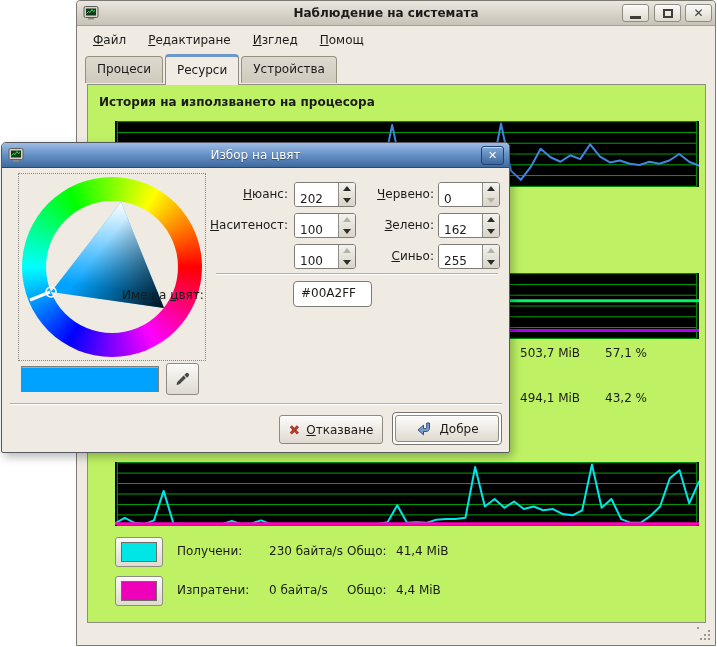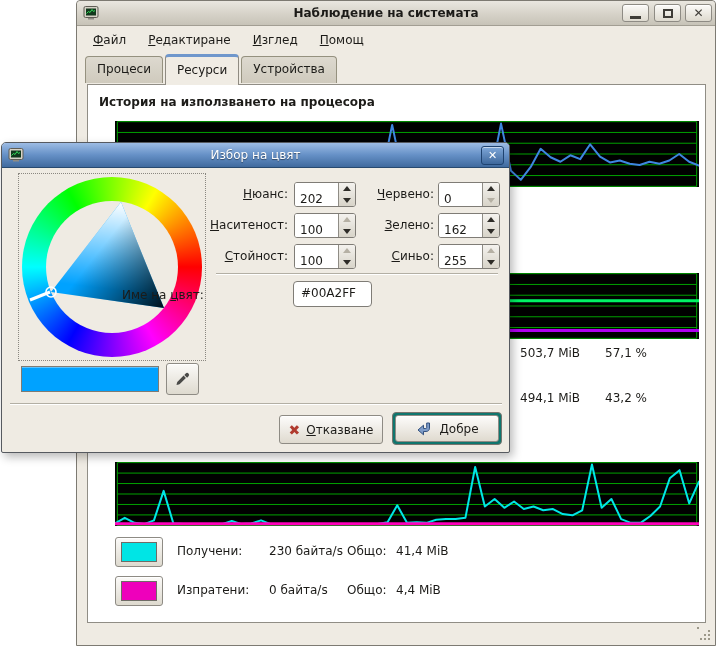--- a/index.html
+++ b/index.html
@@ -17,21 +17,21 @@
   .winbtn .box{width:10px;height:9px;border:2px solid #3e3c37}
   .winbtn .x{font-weight:bold;font-size:12px;color:#3e3c37;line-height:1}
 
   .menubar{position:absolute;left:0;top:26px;right:0;height:25px;padding-left:8px;display:flex;align-items:center}
   .menu-item{padding:3px 8px;margin-right:6px;cursor:default}
 
   .tabbar{position:absolute;left:8px;top:52px;height:32px;display:flex;align-items:center;z-index:2}
   .tab{height:27px;line-height:25px;padding:0 11px;background:linear-gradient(#ddd9cf,#cfcabd);border:1px solid #95917f;border-bottom:none;border-radius:4px 4px 0 0;margin-right:2px}
   .tab.active{height:31px;line-height:27px;background:#F0ECE4;border-color:#8f8b82;border-top:3px solid #6f97cc;position:relative;z-index:3}
 
-  .content-frame{position:absolute;left:10px;top:83px;width:619px;height:539px;border:1px solid #908d85;background:#ffffff}
+  .content-frame{position:absolute;left:10px;top:83px;width:619px;height:539px;border:1px solid #908d85;background:#bef264}
   .section-heading{position:absolute;left:11px;top:10px;font-weight:bold}
   .chart{position:absolute;background:#000}
   .chart svg{width:100%;height:100%;display:block}
   #cpu-chart{left:27px;top:36px;width:584px;height:66px}
   #mem-chart{left:27px;top:188px;width:584px;height:66px}
   #net-chart{left:27px;top:377px;width:584px;height:64px}
 
   .mem-val-row{position:absolute;left:0;width:100%;height:16px}
   .mem-amount{position:absolute;left:432px;width:92px}
   .mem-pct{position:absolute;left:498px;width:61px;text-align:right}
@@ -81,21 +81,21 @@
 
   .hsep{position:absolute;height:2px;border-top:1px solid #b3afa4;border-bottom:1px solid #fff}
   #sep-fields{left:214px;top:130px;width:282px}
   #sep-actions{left:8px;top:260px;width:492px}
 
   .name-label{position:absolute;left:120px;top:139px;width:165px;text-align:left;line-height:26px}
   .name-entry{position:absolute;left:291px;top:138px;width:79px;height:26px;border:1px solid #7f7c76;border-radius:4px;background:#fff;padding:4px 0 0 7px}
 
   .dlg-btn{border:1px solid #8e8b84;border-radius:3px;background:linear-gradient(#fdfcfb,#dfdacf);box-shadow:inset 0 1px 0 #fff;display:flex;align-items:center;justify-content:center;gap:6px;width:100%;height:100%}
   #cancel-btn{position:absolute;left:277px;top:272px;width:104px;height:29px}
-  #ok-wrap{position:absolute;left:390px;top:269px;width:110px;height:33px;border:1px solid #77746d;border-radius:4px;padding:2px;background:#0f766e}
+  #ok-wrap{position:absolute;left:390px;top:269px;width:110px;height:33px;border:1px solid #77746d;border-radius:4px;padding:2px;background:#ffffff}
   .cancel-x{color:#b03a2e;font-weight:bold;font-size:14px;line-height:1}
 </style>
 </head>
 <body>
 
 <div class="main-win">
   <div class="titlebar">
     <svg class="win-icon" viewBox="0 0 16 16">
       <rect x="1" y="1.5" width="14" height="11" rx="1.5" fill="#d6d2c7" stroke="#5f5c55"></rect>
       <rect x="3" y="3.5" width="10" height="7" fill="#12381d"></rect>
@@ -262,21 +262,20 @@
     <div class="spin-btns">
         <div class="spin-up disabled">
           <span></span>
         </div>
         <div class="spin-down">
           <span></span>
         </div>
       </div>
   </div>
 
-  <label class="fld-label c1 row3"><span></span><u>С</u><span>тойност:</span></label>
   <div class="spinbox c1 row3">
     <div class="spin-entry">100</div>
     <div class="spin-btns">
         <div class="spin-up disabled">
           <span></span>
         </div>
         <div class="spin-down">
           <span></span>
         </div>
       </div>

